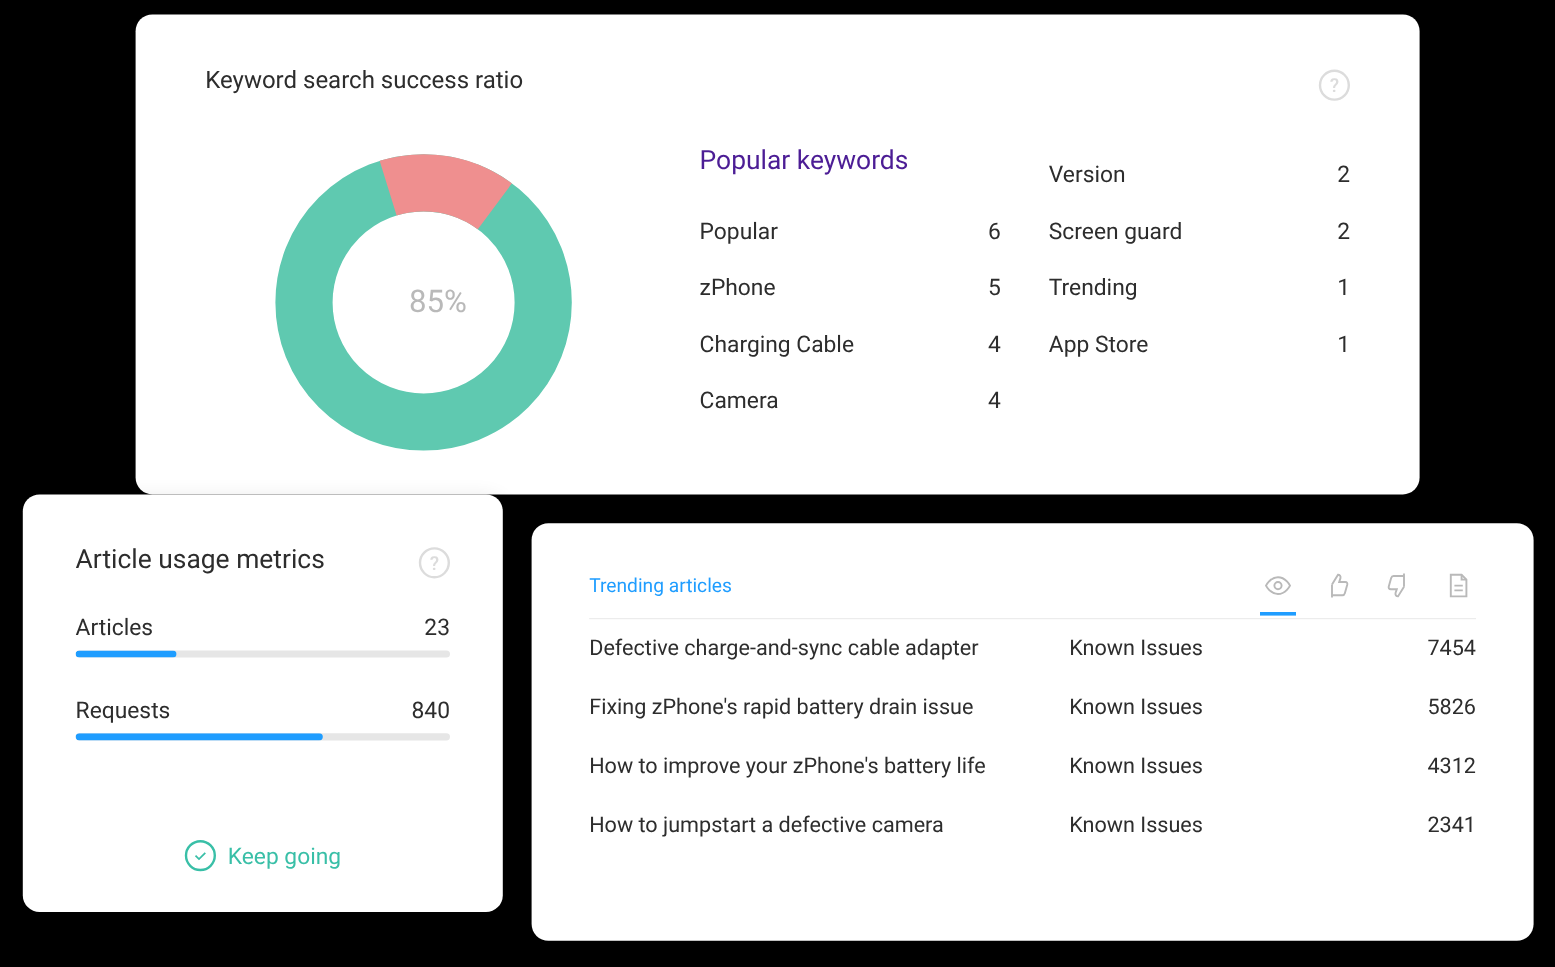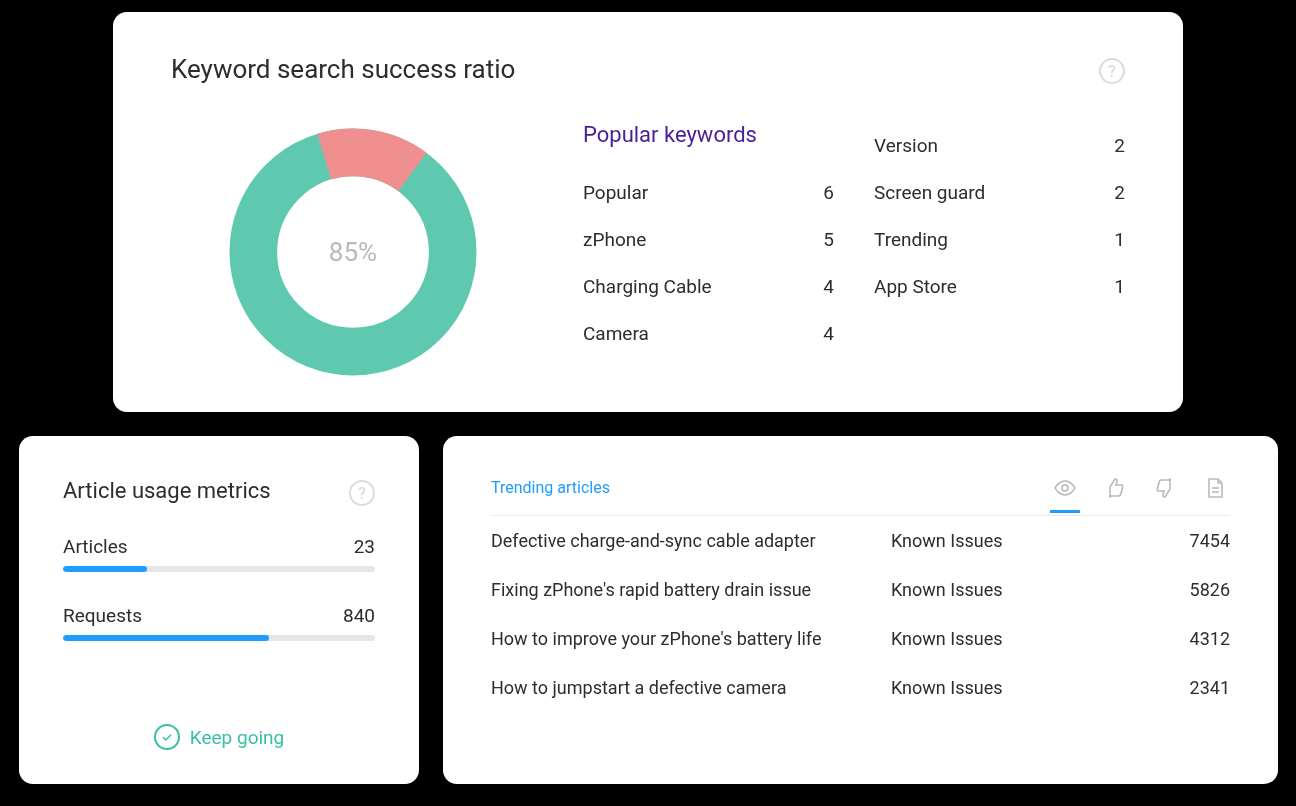--- a/index.html
+++ b/index.html
@@ -17,21 +17,21 @@
     box-shadow: 0 4px 18px rgba(0,0,0,0.12);
     position: absolute;
   }
   
   #card-keyword {
     left: 113px; top: 12px;
     width: 1070px; height: 400px;
     padding: 42px 58px 30px 58px;
   }
   .card-title {
-    font-size: 26px;
+    font-size: 20px;
     font-weight: 400;
     color: #2d2d2d;
   }
   .help-icon {
     position: absolute;
     width: 26px; height: 26px;
     border: 2px solid #dcdcdc;
     border-radius: 50%;
     display: flex; align-items: center; justify-content: center;
     color: #dcdcdc;
@@ -42,21 +42,21 @@
   #card-keyword .help-icon { right: 58px; top: 46px; }
 
   .donut-wrap {
     position: absolute;
     left: 110px; top: 110px;
     width: 260px; height: 260px;
   }
   .donut-wrap svg { width: 100%; height: 100%; }
   .donut-label {
     position: absolute;
-    left: 0; top: 0; width: 100%; height: 100%;
+    left: 12px; top: 0; width: 100%; height: 100%;
     display: flex; align-items: center; justify-content: center;
     font-size: 26px;
     color: #b9b9b9;
     font-weight: 400;
   }
 
   .keyword-cols {
     position: absolute;
     left: 470px; top: 110px; right: 58px;
     display: flex;
@@ -73,21 +73,21 @@
   .krow {
     display: flex;
     justify-content: space-between;
     font-size: 19px;
     color: #2d2d2d;
     padding: 12px 0;
   }
 
   
   #card-usage {
-    left: 19px; top: 436px;
+    left: 19px; top: 412px;
     width: 400px; height: 348px;
     padding: 42px 44px 20px 44px;
   }
   #card-usage .card-title { font-size: 22px; }
   #card-usage .help-icon { right: 44px; top: 44px; }
 
   .metric {
     margin-top: 32px;
   }
   .metric-row {

